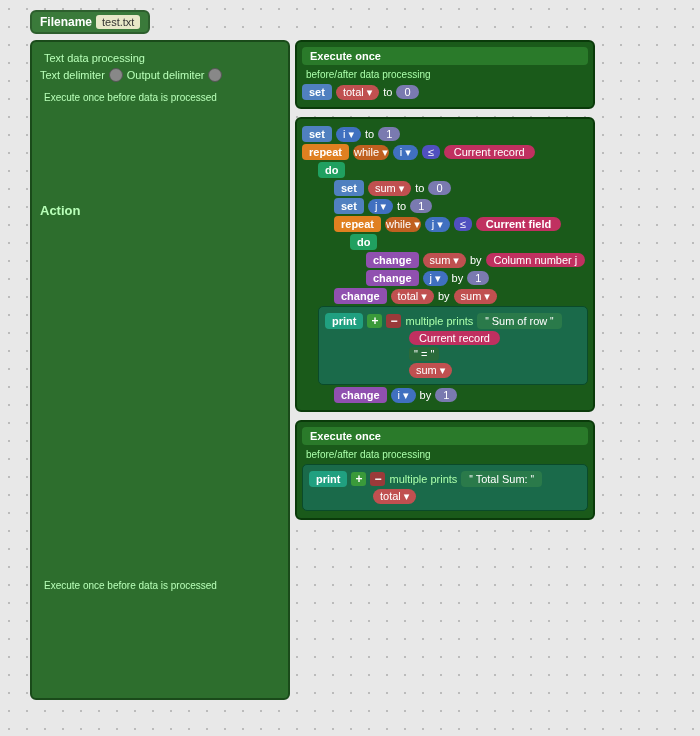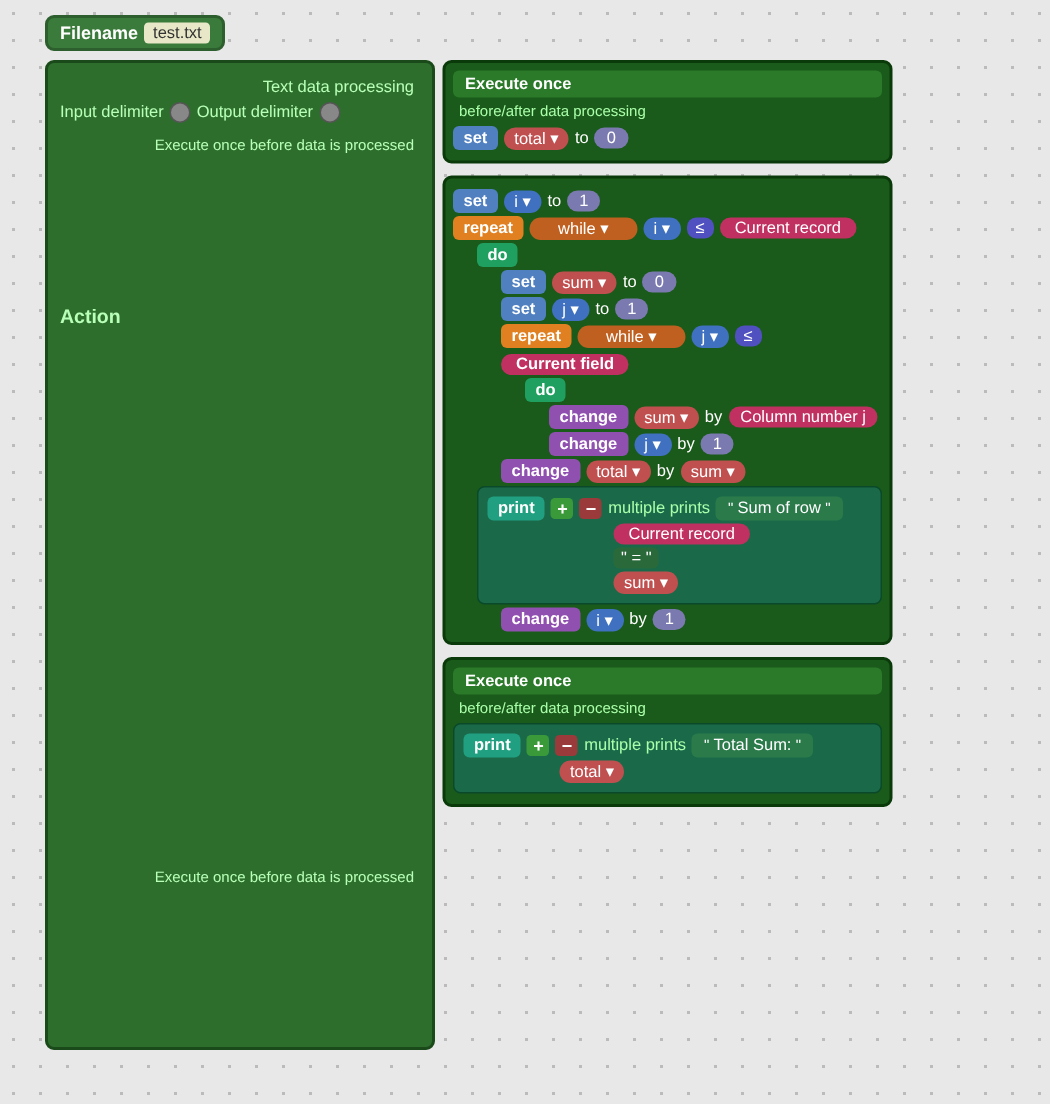--- a/index.html
+++ b/index.html
@@ -57,21 +57,20 @@
       border-radius: 6px;
       padding: 8px;
       min-height: 660px;
     }
 
     .section-label {
       color: #b8ffb8;
       font-size: 11px;
       padding: 2px 4px;
       display: block;
-      text-align: right;
     }
 
     .input-row {
       display: flex;
       align-items: center;
       gap: 4px;
       margin: 2px 0;
     }
 
     .dot-btn {
@@ -150,21 +149,21 @@
       background: #7a7ab0;
       border-radius: 10px;
       padding: 1px 8px;
       color: white;
       font-size: 11px;
     }
 
     .while-pill {
       background: #c06020;
       border-radius: 10px;
-      padding: 1px 19px;
+      padding: 1px 1px;
       color: white;
       font-size: 11px;
       display: inline-flex;
       align-items: center;
       gap: 2px;
     }
 
     .leq-pill {
       background: #5050c0;
       border-radius: 6px;
@@ -371,21 +370,21 @@
 <div class="main-container">
 
   <div class="filename-bar">
     <span class="filename-label">Filename</span>
     <span class="filename-value">test.txt</span>
   </div>
 
   <div class="left-panel">
     <span class="section-label">Text data processing</span>
     <div class="input-row">
-      <span style="color:#b8ffb8;font-size:11px;">Input delimiter</span>
+      <span style="color:#b8ffb8;font-size:11px;">Text delimiter</span>
       <span class="dot-btn"></span>
       <span style="color:#b8ffb8;font-size:11px;">Output delimiter</span>
       <span class="dot-btn"></span>
     </div>
     <div style="height:6px;"></div>
     <span class="section-label" style="font-size:10px;">Execute once before data is processed</span>
     <div style="height: 90px;"></div>
     <span class="action-label" style="position:static;color:#b8ffb8;font-size:13px;font-weight:bold;display:block;margin-top:8px;">Action</span>
     <div style="height: 360px;"></div>
     <span class="section-label" style="font-size:10px;">Execute once before data is processed</span>

